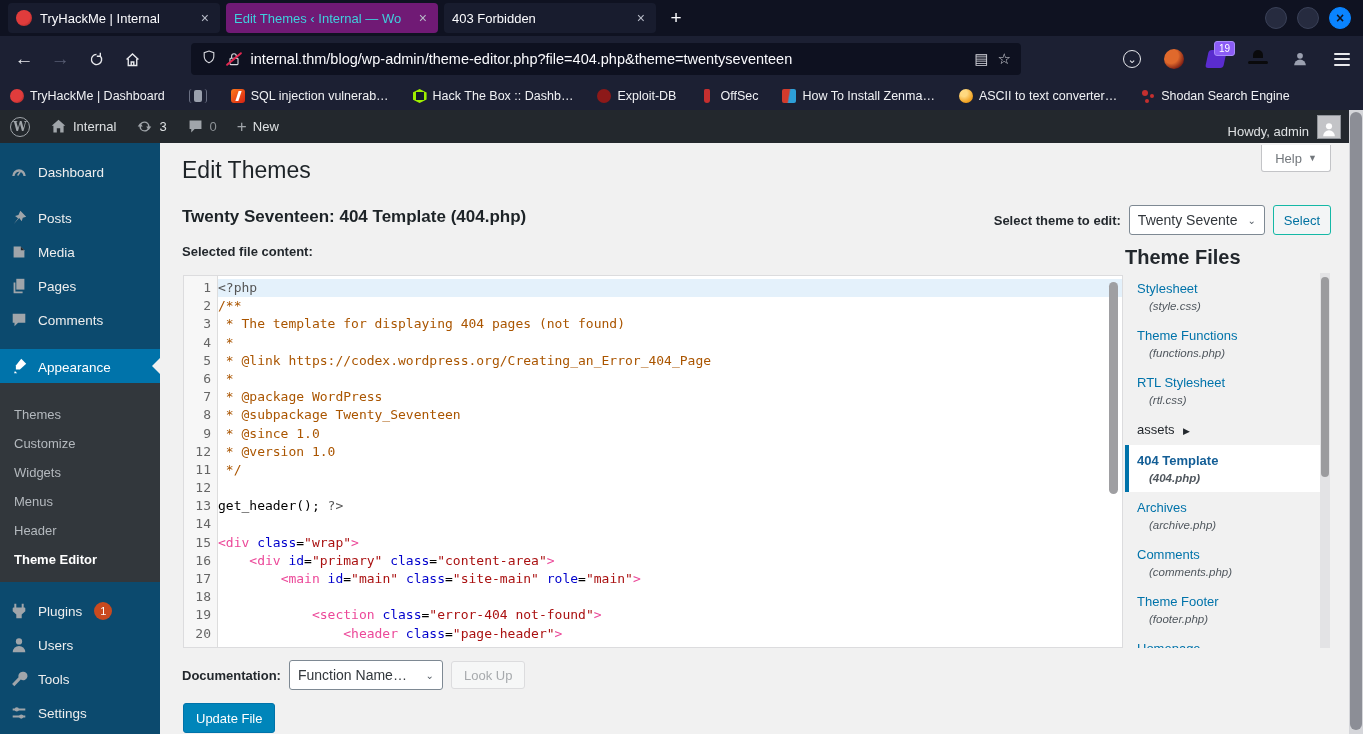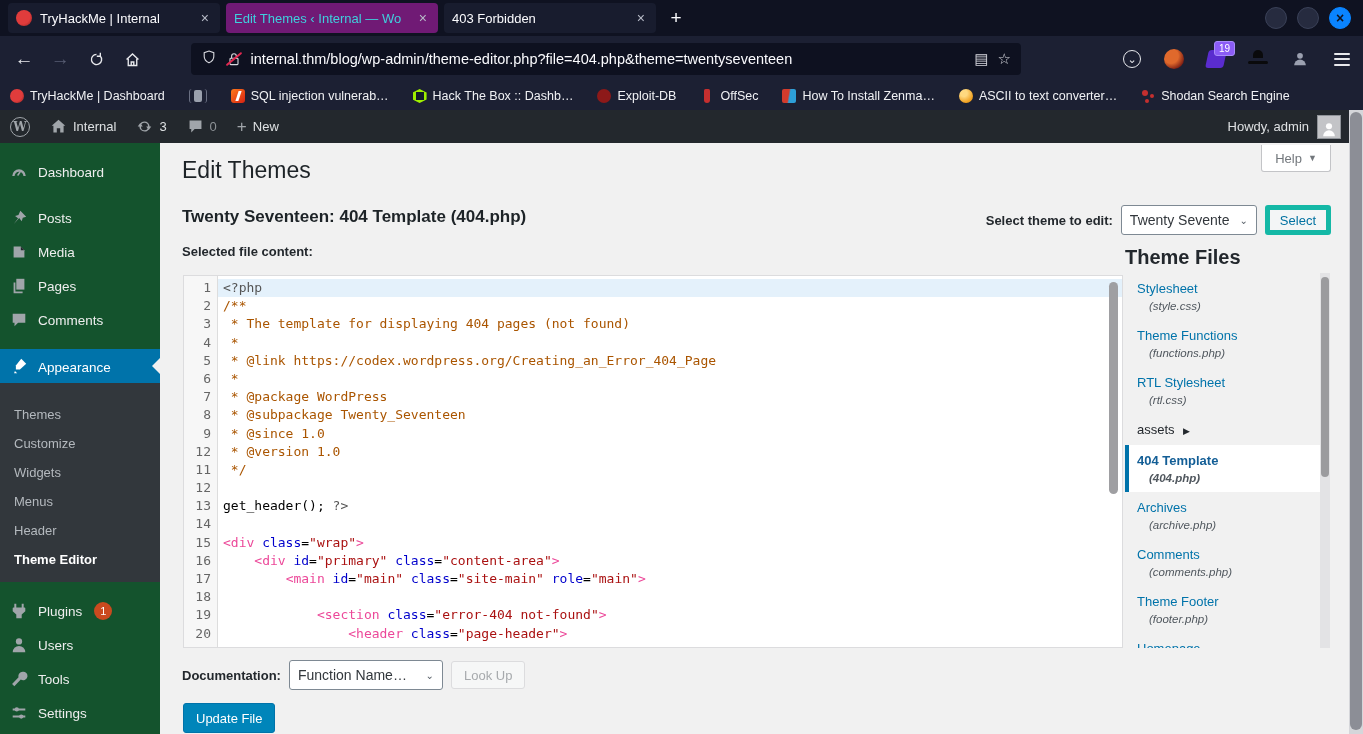--- a/index.html
+++ b/index.html
@@ -83,29 +83,29 @@
 
   
   .adminbar { position:absolute; left:0; top:110px; width:1363px; height:33px; background:#23282d;
               display:flex; align-items:center; color:#dde0e2; font-size:13px; padding:0 22px 0 10px; }
   .ab-item { display:flex; align-items:center; gap:6px; margin-right:20px; }
   .ab-item svg { width:17px; height:17px; fill:#a0a5aa; }
   .wp-logo { width:20px; height:20px; border:1.6px solid #a0a5aa; border-radius:50%;
              color:#a0a5aa; font-size:12px; font-weight:bold; display:flex; align-items:center;
              justify-content:center; font-family:"DejaVu Serif", serif; }
   .ab-count-muted { color:#8d9296; }
-  .ab-right { margin-left:auto; display:flex; align-items:center; gap:8px; }
+  .ab-right { margin-left:auto; display:flex; align-items:flex-end; gap:8px; }
   .avatar { width:24px; height:24px; background:#c3c4c7; border:1px solid #8f9398;
             display:flex; align-items:end; justify-content:center; overflow:hidden; }
   .avatar svg { width:18px; height:18px; fill:#fdfdfd; }
 
   
   .wpbody { position:absolute; left:0; top:143px; width:1363px; height:591px; display:flex; }
 
-  .sidebar { width:160px; background:#14532d; color:#eee; font-size:13.5px; flex:none;
+  .sidebar { width:160px; background:#0c4a6e; color:#eee; font-size:13.5px; flex:none;
              display:flex; flex-direction:column; padding-top:12px; }
   .menu-item { display:flex; align-items:center; gap:10px; padding:8px 10px; position:relative; }
   .menu-item svg { width:18px; height:18px; fill:#a0a5aa; flex:none; }
   .menu-item.gap-above { margin-top:12px; }
   .menu-item.active { background:#0073aa; color:#fff;align-items:flex-end; }
   .menu-item.active svg { fill:#fff; }
   .menu-arrow { position:absolute; right:0; top:50%; margin-top:-8px; width:0; height:0;
                 border-top:8px solid transparent; border-bottom:8px solid transparent;
                 border-right:8px solid #f1f1f1; }
   .submenu { background:#32373c; padding:17px 0 8px; }
@@ -125,33 +125,33 @@
               color:#72777c; font-size:13px; }
   .help-caret { font-size:9px; color:#72777c; }
   .page-title { position:absolute; left:22px; top:14px; font-size:23px; font-weight:400; color:#1d2327; }
   .page-subtitle { position:absolute; left:22px; top:64px; font-size:17px; font-weight:bold; color:#1d2327; }
   .theme-select-row { position:absolute; right:32px; top:62px; display:flex; align-items:center; gap:8px; }
   .label-bold { font-size:13px; font-weight:bold; color:#23282d; }
   .select-box { width:136px; height:30px; background:#fff; border:1px solid #7e8993; border-radius:3px;
                 display:flex; align-items:center; justify-content:space-between; padding:0 8px;
                 font-size:14px; color:#32373c; }
   .select-caret { font-size:10px; color:#555d66; }
-  .btn-secondary { height:30px; padding:0 10px; background:#f3f5f6; border:5px solid #14b8a6;
+  .btn-secondary { height:30px; padding:0 10px; background:#f3f5f6; border:1px solid #14b8a6;
                    border-radius:3px; color:#0071a1; font-size:13px; display:flex; align-items:center; }
   .selected-file-label { position:absolute; left:22px; top:101px; font-size:13px; font-weight:bold; color:#23282d; }
 
   
   .editor { position:absolute; left:23px; top:132px; width:940px; height:373px; background:#fff;
             border:1px solid #dcdcde; display:flex; overflow:hidden;
             font-family:"DejaVu Sans Mono", monospace; font-size:13px; line-height:18.2px; }
   .gutter { width:34px; background:#f7f7f7; border-right:1px solid #ddd; padding:3px 0;
             text-align:right; color:#666; flex:none; }
   .gutter .num { padding-right:6px; height:18.2px; }
   .code { flex:1; padding:3px 0 0 0; position:relative; }
-  .code .line { white-space:pre; padding-left:5px; height:18.2px; color:#000; }
+  .code .line { white-space:pre; height:18.2px; color:#000; }
   .code .line.active { background:#e4f1fb; }
   .tk-meta { color:#555; } .tk-comment { color:#a50; } .tk-tag { color:#ec4899; }
   .tk-attr { color:#00c; } .tk-string { color:#a11; } .tk-plain { color:#000; }
   .editor-scroll { position:absolute; right:4px; top:6px; width:9px; height:212px;
                    background:#9f9fa2; border-radius:5px; }
 
   
   .tf-heading { position:absolute; left:965px; top:103px; font-size:20px; font-weight:bold; color:#23282d; }
   .tf-list { position:absolute; left:965px; top:130px; width:205px; height:375px; overflow:hidden; }
   .tf-track { position:absolute; right:0; top:0; width:10px; height:100%; background:#e3e3e5; }

